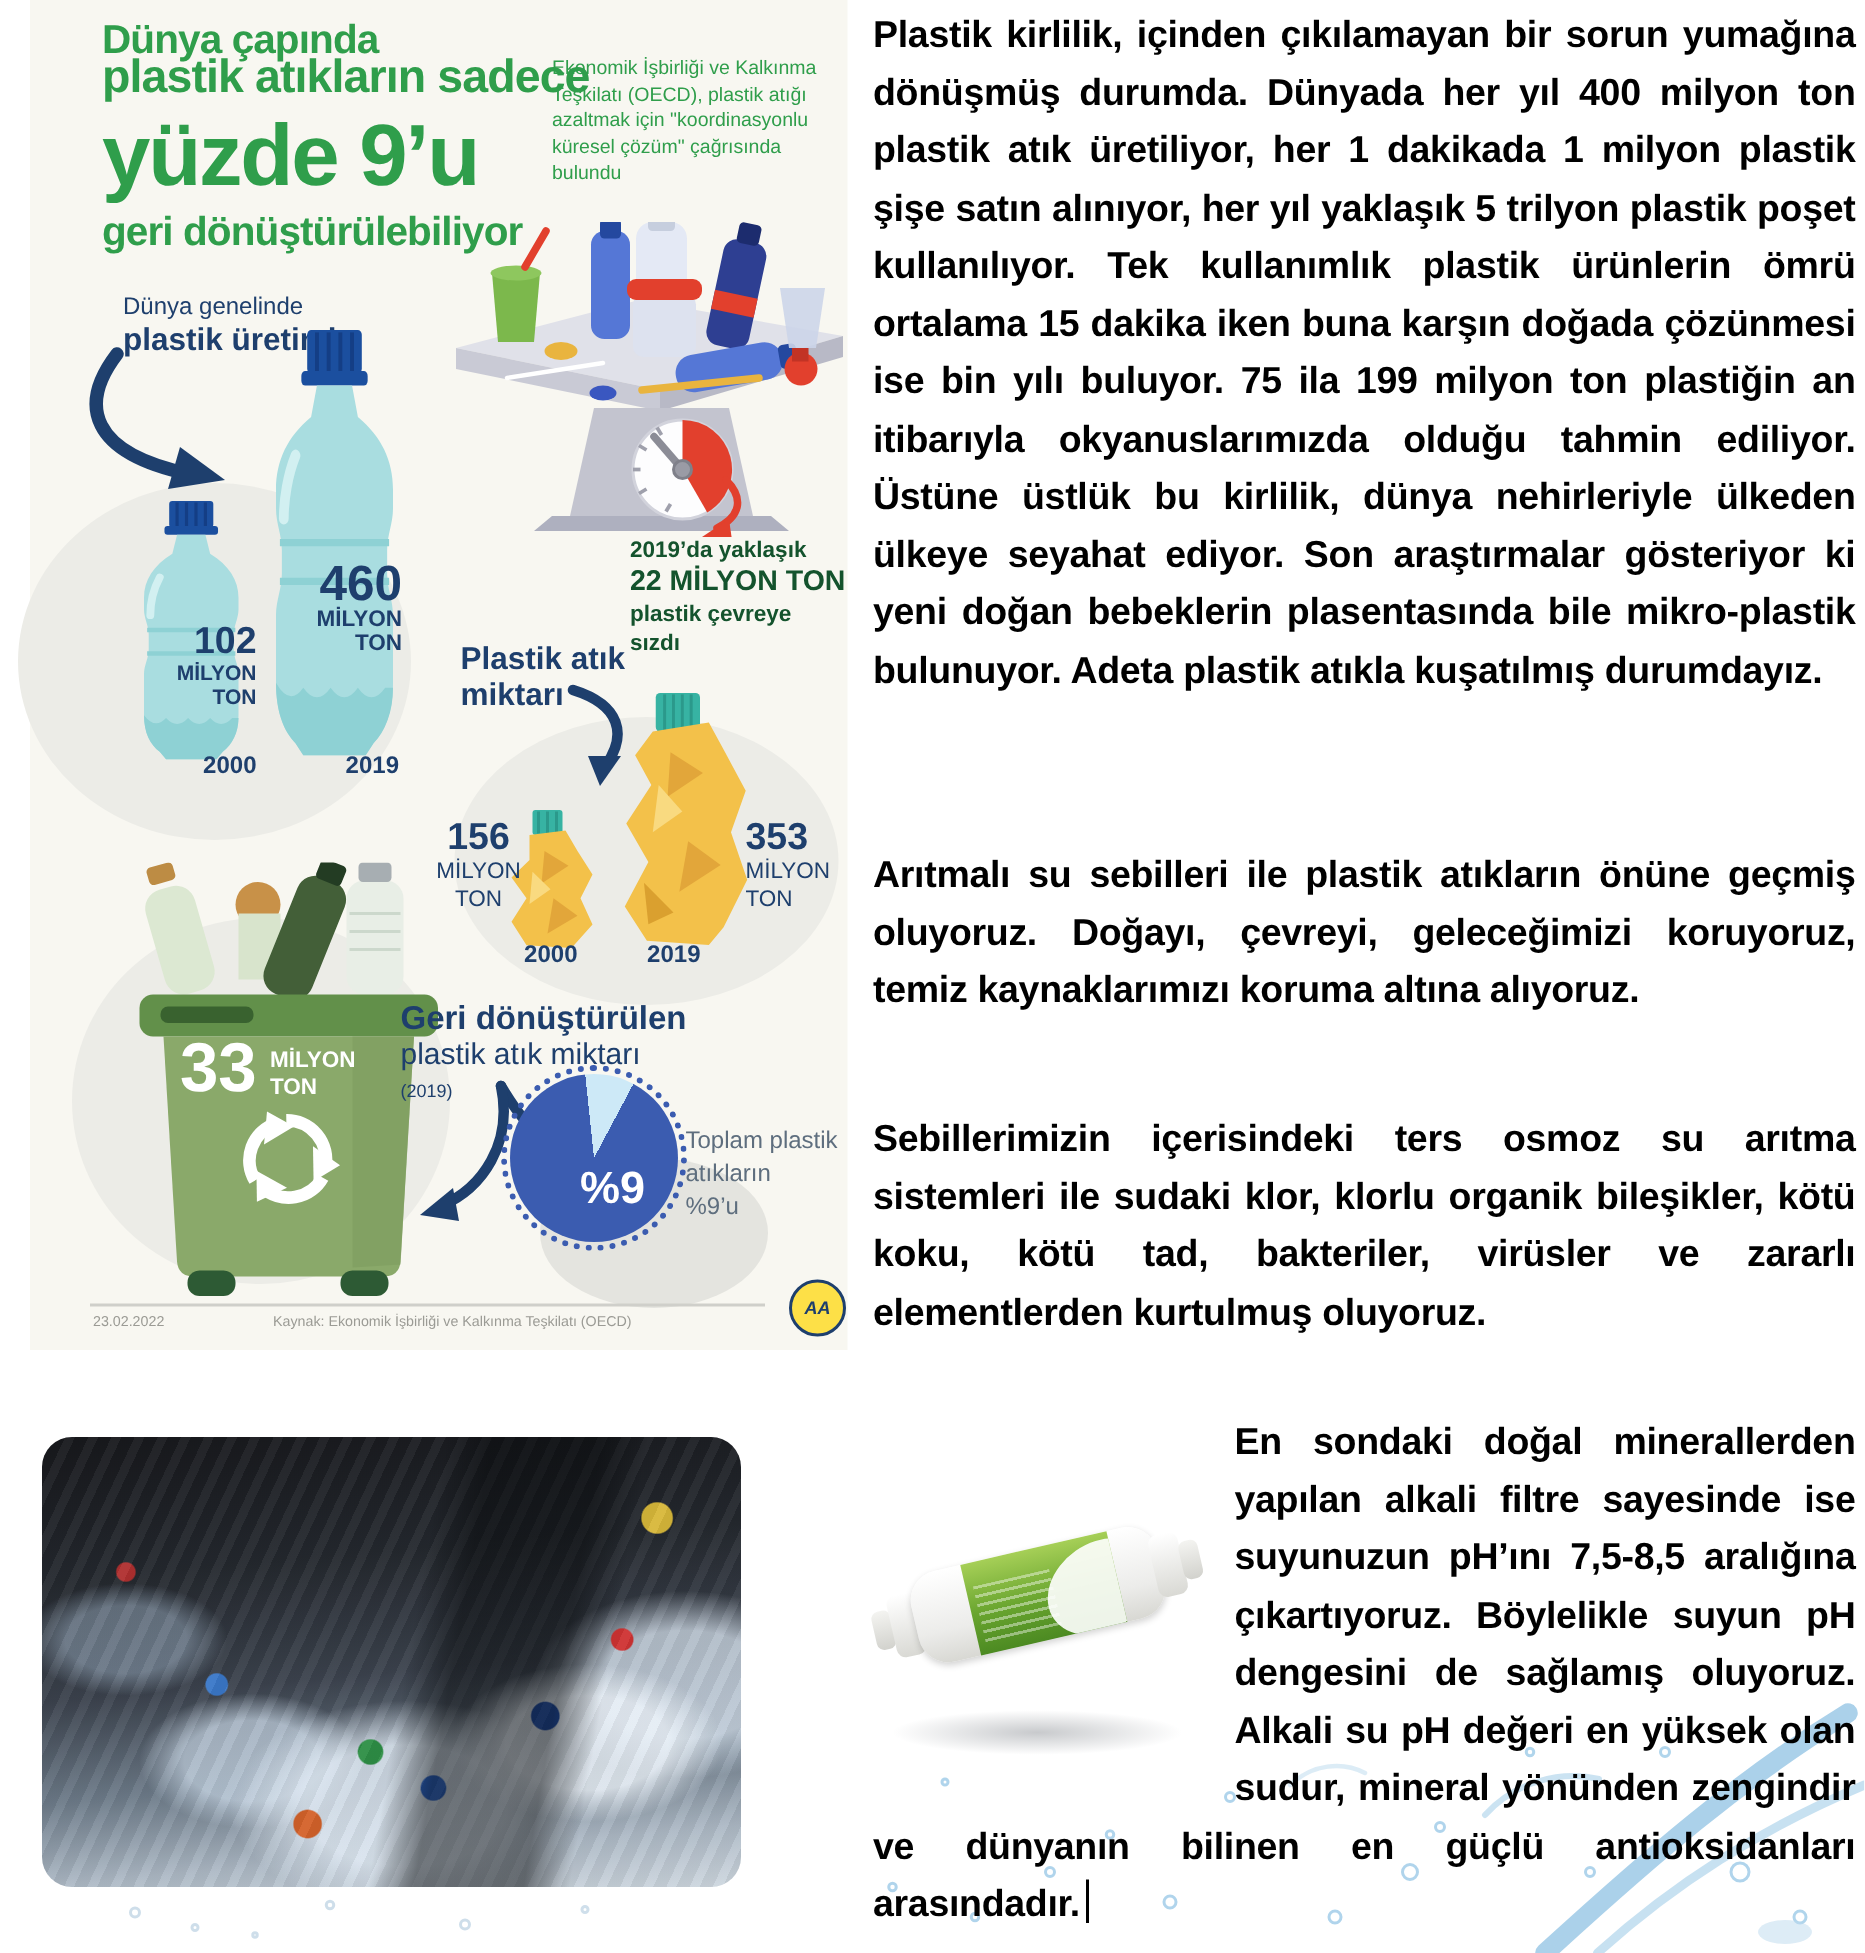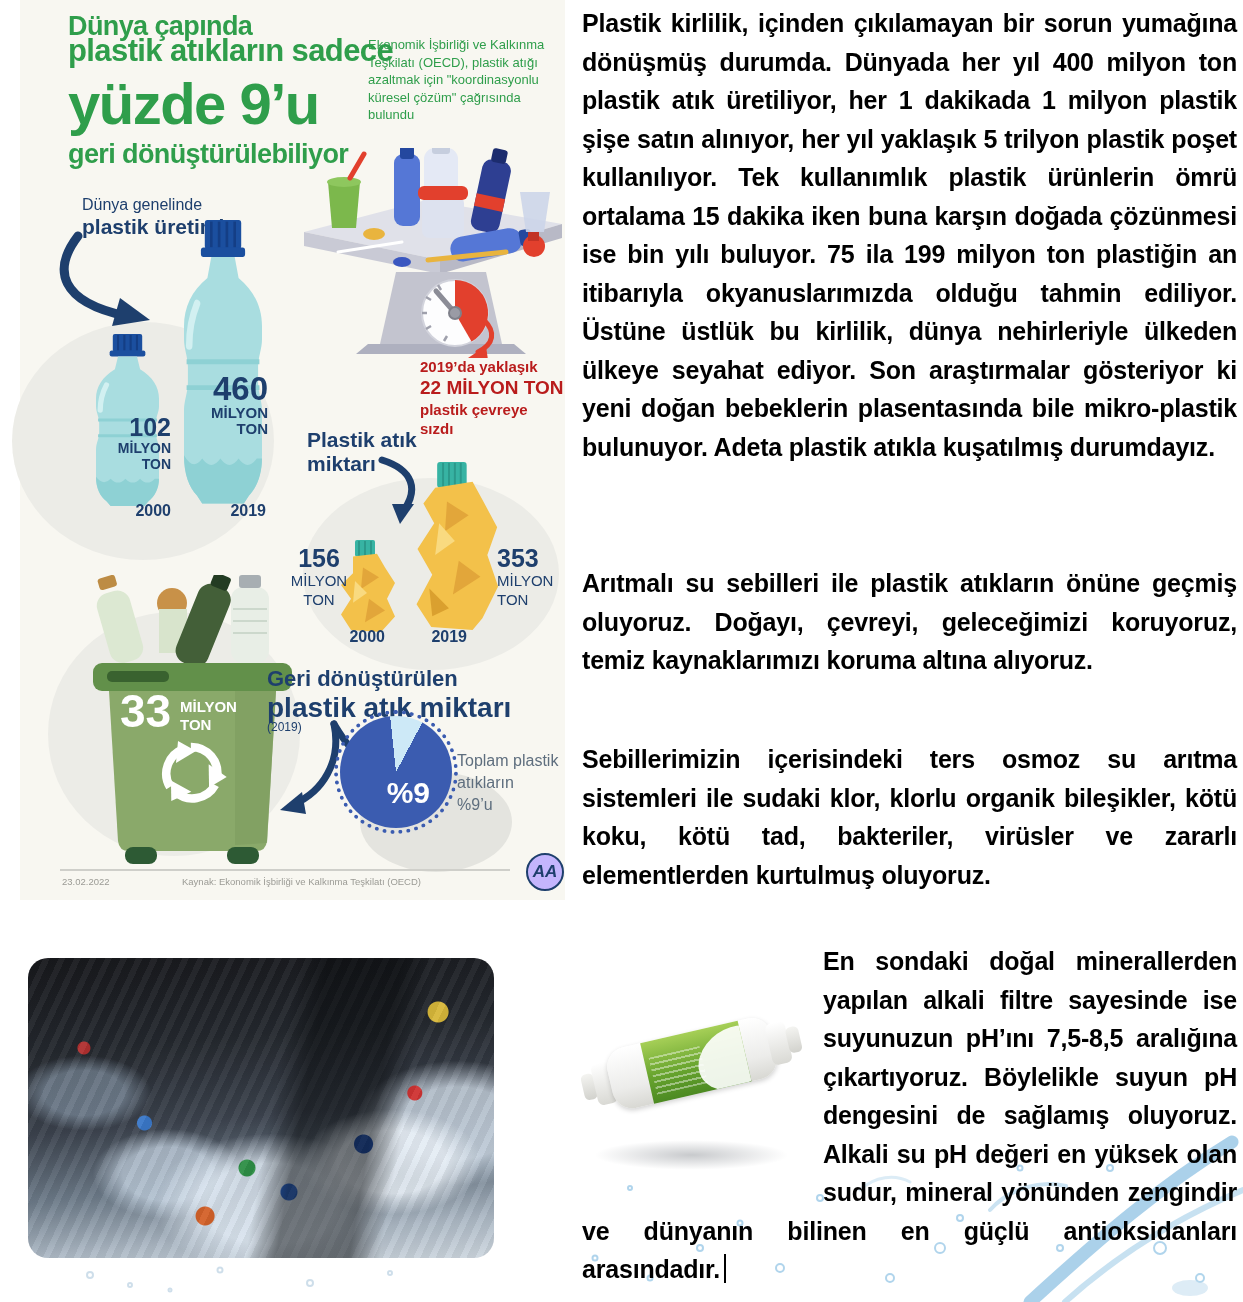--- a/index.html
+++ b/index.html
@@ -5,21 +5,21 @@
   html,body{margin:0;padding:0;background:#fff}
   .canvas{position:relative;width:1243px;height:1302px;background:#fff;overflow:hidden;
           font-family:"Liberation Sans",sans-serif;}
   .abs{position:absolute}
   
   .ig{position:absolute;left:20px;top:0;width:545px;height:900px;background:#f8f7f1}
   .blob{position:absolute;background:#ececе7;border-radius:50%}
   .blob{background:#ececE7}
   .gtxt{color:#2f9e4b;font-weight:800;letter-spacing:-0.6px;line-height:1.04}
   .navy{color:#1e3f6d}
-  .red{color:#b91c1c}
+  .red{color:#14532d}
   .ctr{text-align:right}
   .rgt{text-align:center}
   .ig-title{position:absolute;left:48px}
   .units{font-size:14px;font-weight:700;line-height:16px}
   
   .article{position:absolute;left:582px;top:0;width:655px;height:1302px;z-index:3}
   .para{position:absolute;left:0;width:655px;font-weight:700;font-size:25px;line-height:38.5px;
         text-align:justify;color:#000;letter-spacing:-0.2px}
   .caret{display:inline-block;width:2px;height:29px;background:#000;vertical-align:-5px;margin-left:4px}
   
@@ -273,21 +273,21 @@
           <polygon transform="rotate(120)" points="-14,-32 4,-22 -16,-10"></polygon>
           <polygon transform="rotate(240)" points="-14,-32 4,-22 -16,-10"></polygon>
         </g>
       </g>
     </svg>
     <div class="abs" style="left:100px;top:684px;font-size:46px;font-weight:800;color:#fff">33</div>
     <div class="abs" style="left:160px;top:698px;font-size:15px;font-weight:700;color:#fff">MİLYON</div>
     <div class="abs" style="left:160px;top:716px;font-size:15px;font-weight:700;color:#fff">TON</div>
 
     <div class="abs navy" style="left:247px;top:666px;font-size:22px;font-weight:800">Geri dönüştürülen</div>
-    <div class="abs navy" style="left:247px;top:692px;font-size:28px;font-weight:700">plastik atık miktarı</div>
+    <div class="abs navy" style="left:247px;top:692px;font-size:20px;font-weight:400">plastik atık miktarı</div>
     <div class="abs navy" style="left:247px;top:720px;font-size:12px;font-weight:500">(2019)</div>
     <svg class="abs" style="left:238px;top:714px" width="140" height="105" viewBox="0 0 140 105">
       <path d="M76 10 C 88 30, 96 40, 112 48" stroke="#1e3f6d" stroke-width="7" fill="none" stroke-linecap="round"></path>
       <polygon points="108,36 132,50 106,60" fill="#1e3f6d"></polygon>
       <path d="M76 10 C 84 48, 64 78, 36 90" stroke="#1e3f6d" stroke-width="7" fill="none" stroke-linecap="round"></path>
       <polygon points="44,78 22,96 48,100" fill="#1e3f6d"></polygon>
     </svg>
 
     <div class="abs" style="left:320px;top:716px;width:112px;height:112px;border-radius:50%;
          background:conic-gradient(from -6deg,#cde9f7 0 34deg,#3b5cb0 34deg 360deg);
@@ -296,21 +296,21 @@
     <div class="abs" style="left:437px;top:750px;font-size:16px;line-height:22px;font-weight:500;color:#5e6e7e">
       <div>Toplam plastik</div>
       <div>atıkların</div>
       <div>%9’u</div>
     </div>
 
     <div class="abs" style="left:40px;top:869px;width:450px;height:2px;background:#cfcfca"></div>
     <div class="abs fgray" style="left:42px;top:876px;font-size:9.5px">23.02.2022</div>
     <div class="abs fgray" style="left:162px;top:876px;font-size:9.5px">Kaynak: Ekonomik İşbirliği ve Kalkınma Teşkilatı (OECD)</div>
     <div class="abs" style="left:506px;top:853px;width:34px;height:34px;border:2.5px solid #1e3f6d;border-radius:50%;
-         display:flex;align-items:center;justify-content:center;color:#1e3f6d;font-weight:800;font-style:italic;font-size:17px;background:#c4b5fd">AA</div>
+         display:flex;align-items:center;justify-content:center;color:#1e3f6d;font-weight:800;font-style:italic;font-size:12px;background:#fde047">AA</div>
   </section>
 
   <svg class="splash" style="left:560px;top:1128px" width="683" height="174" viewBox="0 0 683 174">
     <path d="M672 14 C 600 58, 540 110, 470 174" stroke="#66abd8" stroke-width="13" fill="none" opacity="0.55" stroke-linecap="round"></path>
     <path d="M683 62 C 612 92, 556 128, 505 174" stroke="#8fc3e4" stroke-width="6" fill="none" opacity="0.5" stroke-linecap="round"></path>
     <path d="M430 82 C 450 60, 480 52, 506 58" stroke="#a9d0ea" stroke-width="4" fill="none" opacity="0.6" stroke-linecap="round"></path>
     <path d="M300 62 C 315 48, 335 46, 350 54" stroke="#b9d9ee" stroke-width="3" fill="none" opacity="0.5" stroke-linecap="round"></path>
     <g fill="none" stroke="#8fc3e4" stroke-width="2" opacity="0.7">
       <circle cx="140" cy="120" r="3"></circle>
         <circle cx="180" cy="95" r="2.5"></circle>

